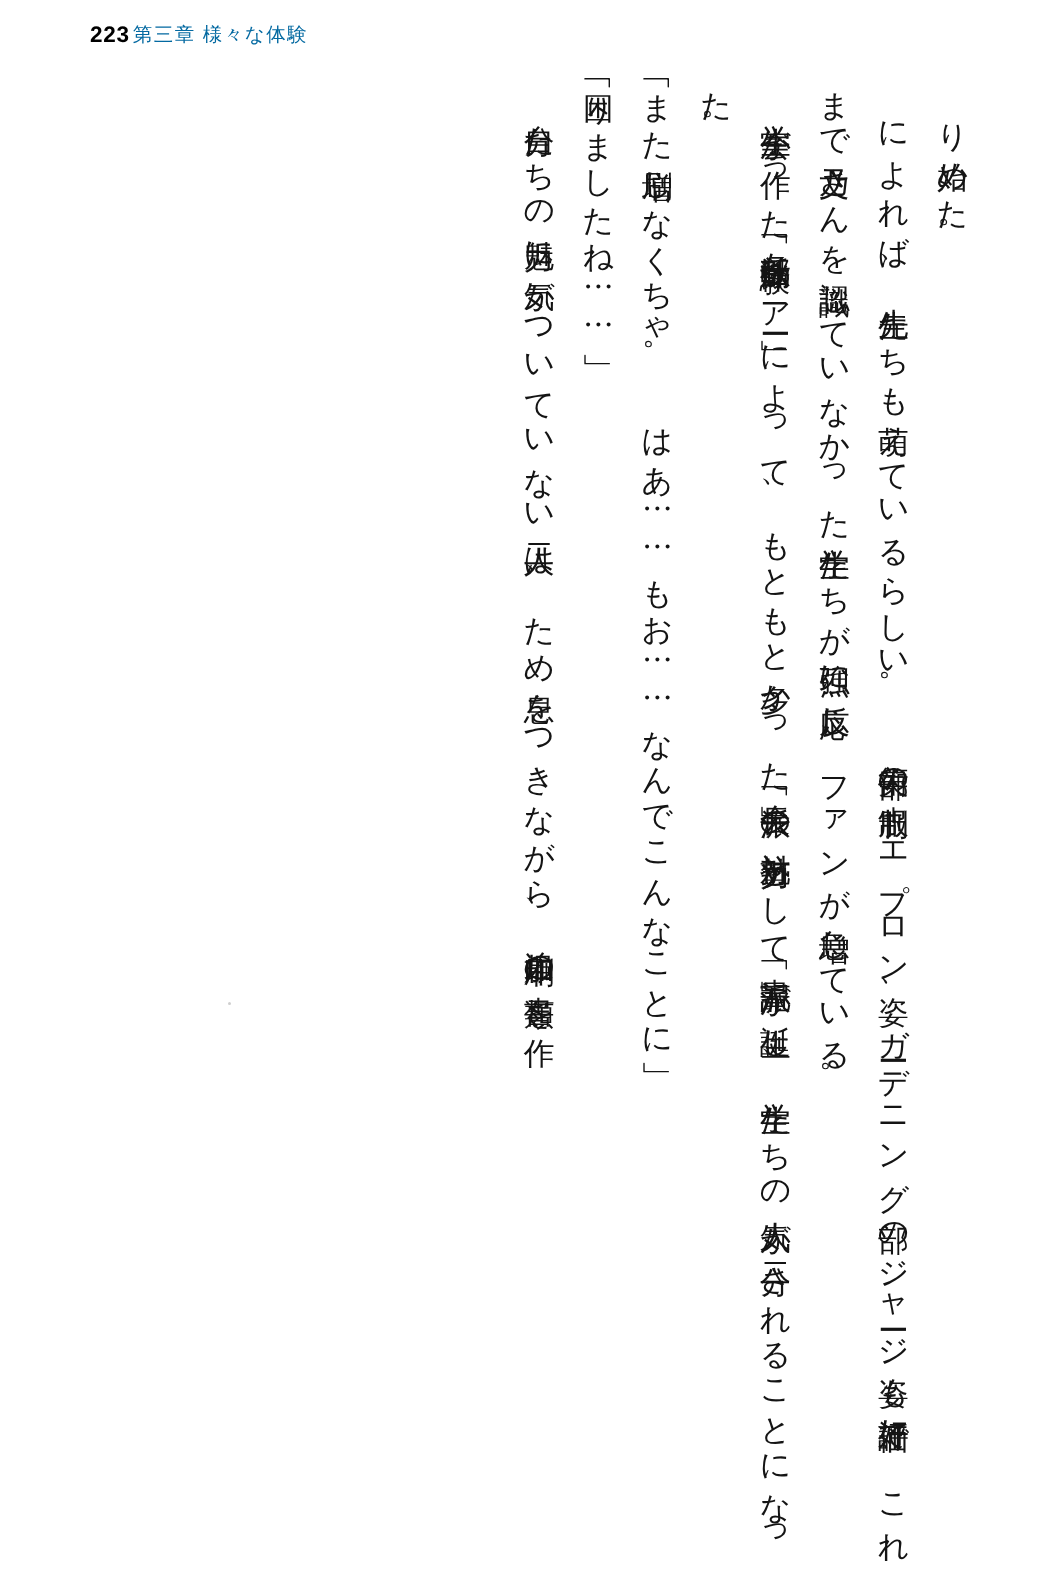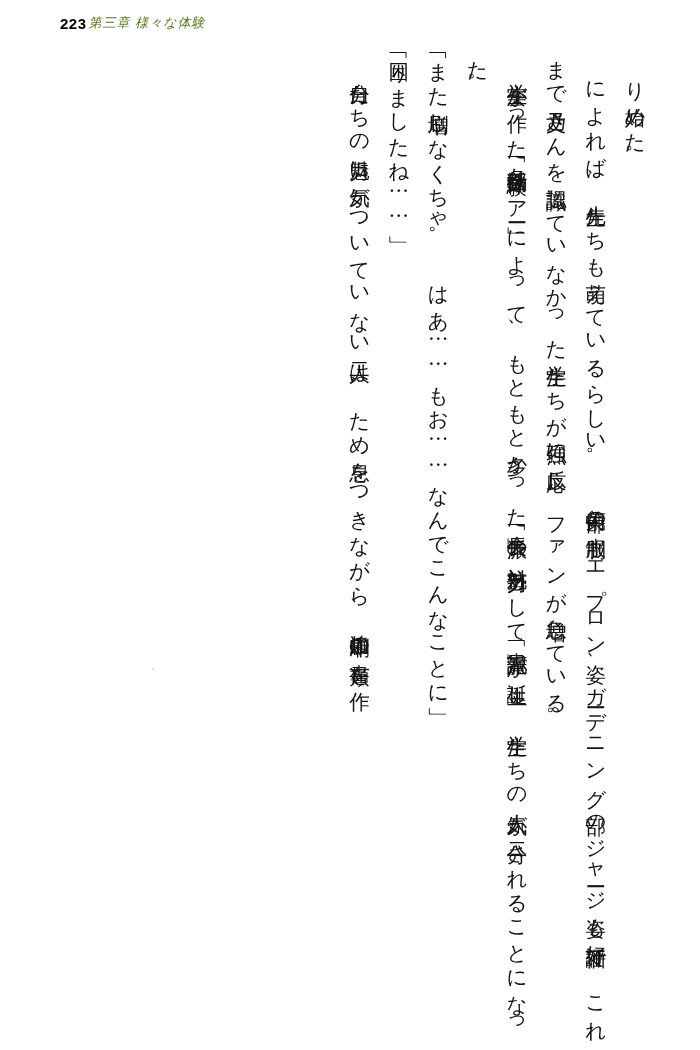--- a/index.html
+++ b/index.html
@@ -34,23 +34,22 @@
   .header .page-number {
     font-family: "Liberation Sans", "DejaVu Sans", sans-serif;
     font-weight: bold;
     font-size: 15px;
     letter-spacing: 0.5px;
     color: #000;
   }
   .header .chapter {
     font-family: "Liberation Sans", "DejaVu Sans", sans-serif;
     font-size: 13px;
-    color: #4d7c0f;
+    color: #0369a1;
     letter-spacing: 1px;
-    font-style: italic;
   }
 
   
   .body-text {
     position: absolute;
     top: 46px;
     right: 46px;
     height: 985px;
     width: 590px;
     writing-mode: vertical-rl;

